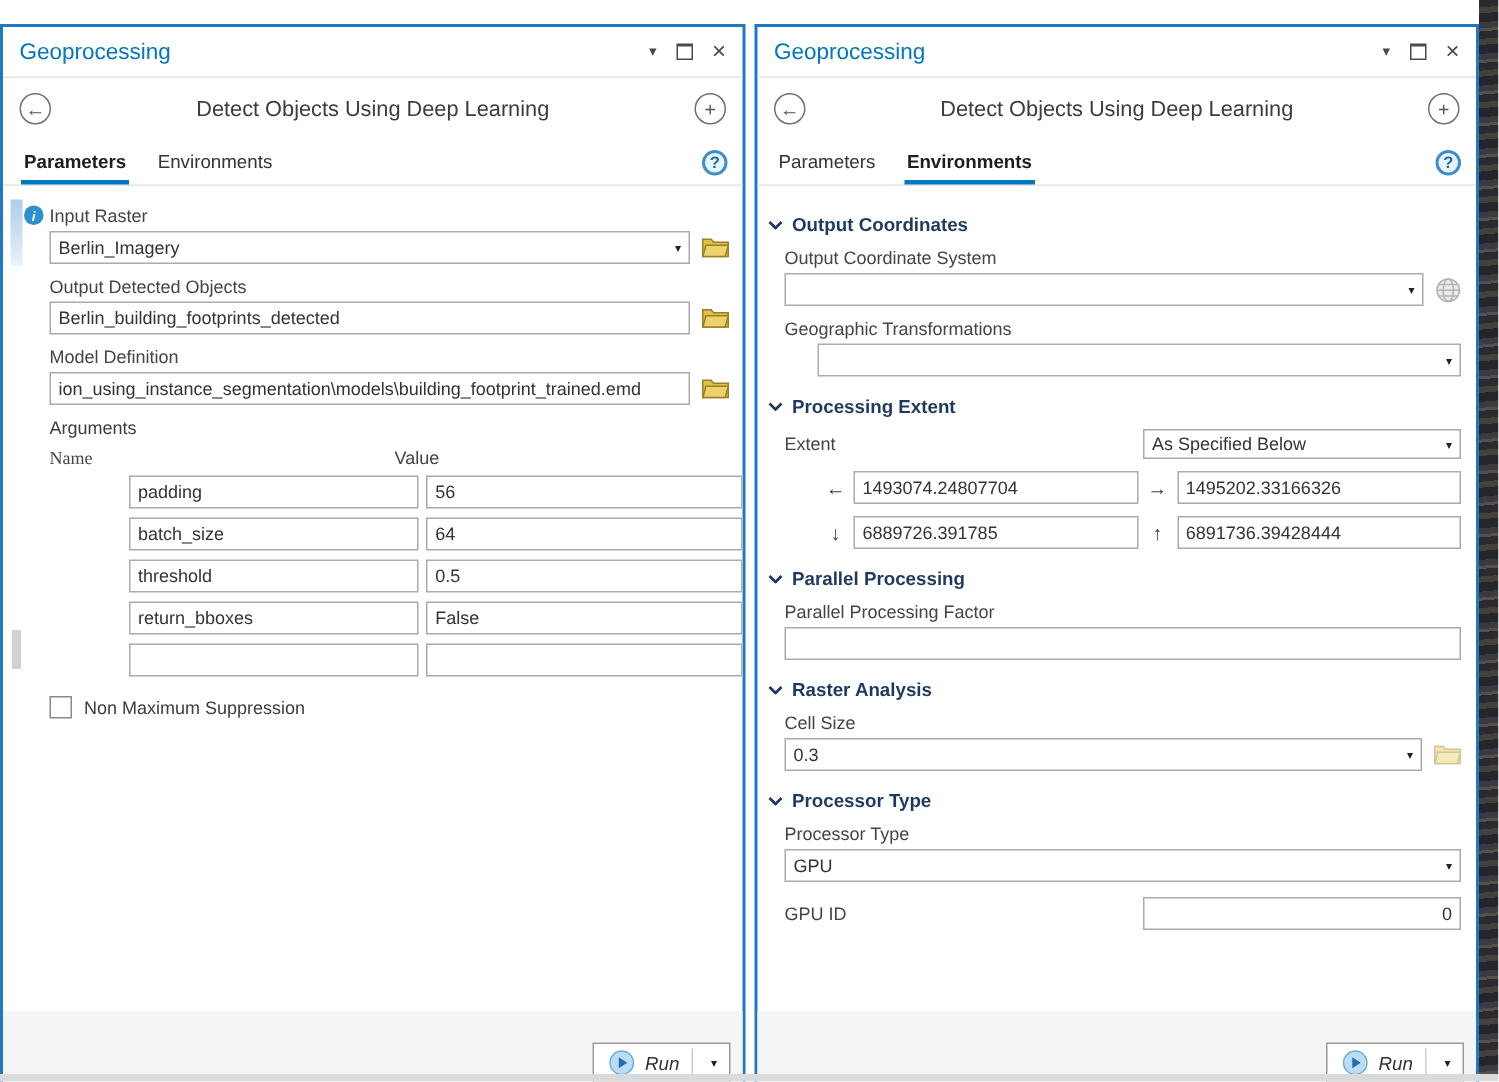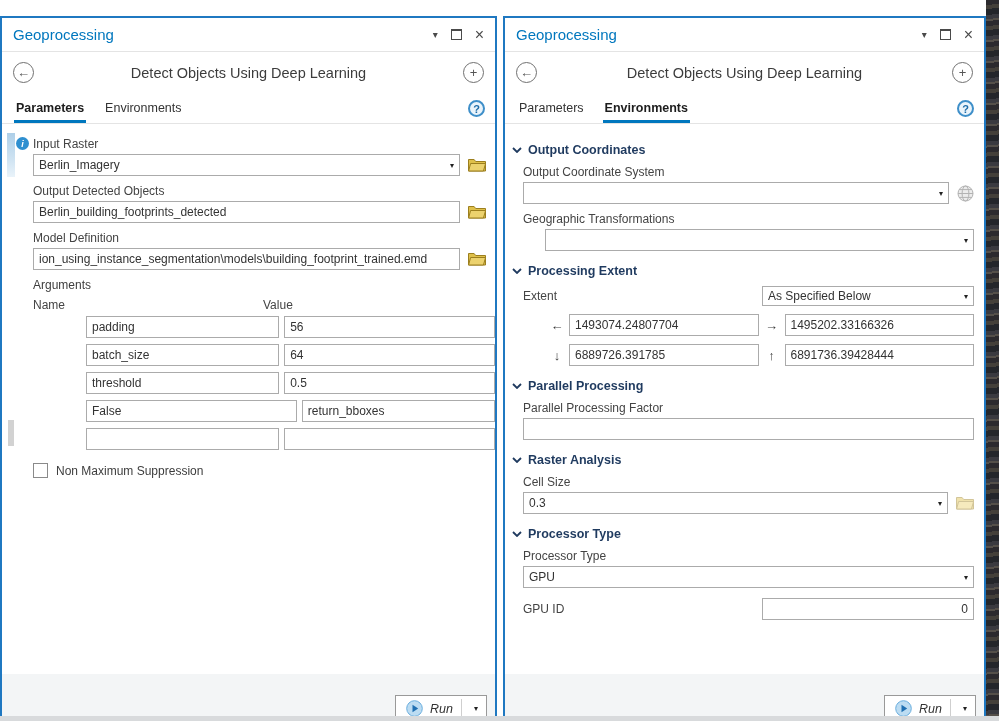--- a/index.html
+++ b/index.html
@@ -73,21 +73,21 @@
     position:absolute;left:-17px;top:0px;width:13px;height:13px;border-radius:50%;
     background:#2e8fd0;color:#fff;font-size:9px;font-weight:bold;font-style:italic;
     display:flex;align-items:center;justify-content:center;
   }
   .active-strip{
     position:absolute;left:5px;top:9px;width:8px;height:44px;
     background:linear-gradient(180deg,#aecfe8 0%,#cfe3f2 60%,#e9f3fa 100%);
   }
   .args-label{margin-left:31px;}
   .args-headers{display:flex;margin:6px 0 4px 31px;color:#444;}
-  .args-col-name{width:230px;}
+  .args-col-name{width:230px;font-family:Liberation Serif, serif;}
   .args-row{display:flex;gap:5px;margin:0 0 6px 46px;padding-left:38px;}
   .args-name{width:197px;}
   .args-value{width:215px;}
   .drag-handle{position:absolute;left:6px;top:402px;width:6px;height:26px;background:#d2d2d2;}
   .checkbox-row{display:flex;align-items:center;gap:8px;margin:13px 0 0 31px;}
   .checkbox-box{width:13px;height:13px;border:1px solid #8a8a8a;background:#fff;flex:0 0 auto;}
 
   
   .section{margin-top:13px;}
   .section-header{display:flex;align-items:center;gap:6px;margin-left:7px;color:#1f3a5f;font-weight:bold;font-size:12.5px;}
@@ -199,22 +199,22 @@
     </div>
     <div class="args-row">
       <input class="tb args-name" value="batch_size" style="">
       <input class="tb args-value" value="64" style="">
     </div>
     <div class="args-row">
       <input class="tb args-name" value="threshold" style="">
       <input class="tb args-value" value="0.5" style="">
     </div>
     <div class="args-row">
+      <input class="tb args-name" value="return_bboxes" style="">
       <input class="tb args-value" value="False" style="">
-      <input class="tb args-name" value="return_bboxes" style="">
     </div>
     <div class="args-row">
       <input class="tb args-name" value="" style="">
       <input class="tb args-value" value="" style="">
     </div>
 
     <div class="checkbox-row">
       <span class="checkbox-box"></span>
       <span>Non Maximum Suppression</span>
     </div>

